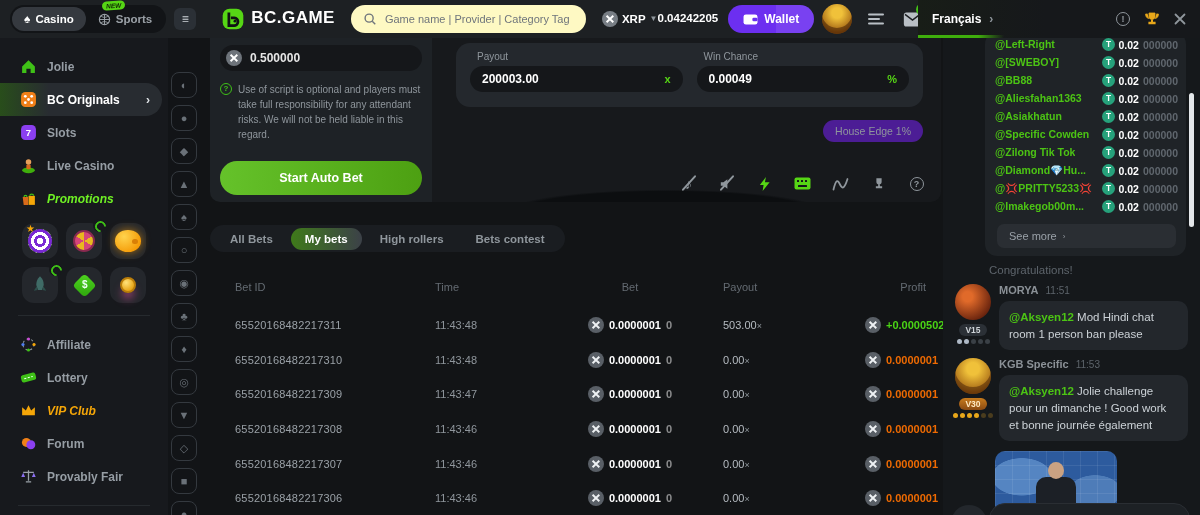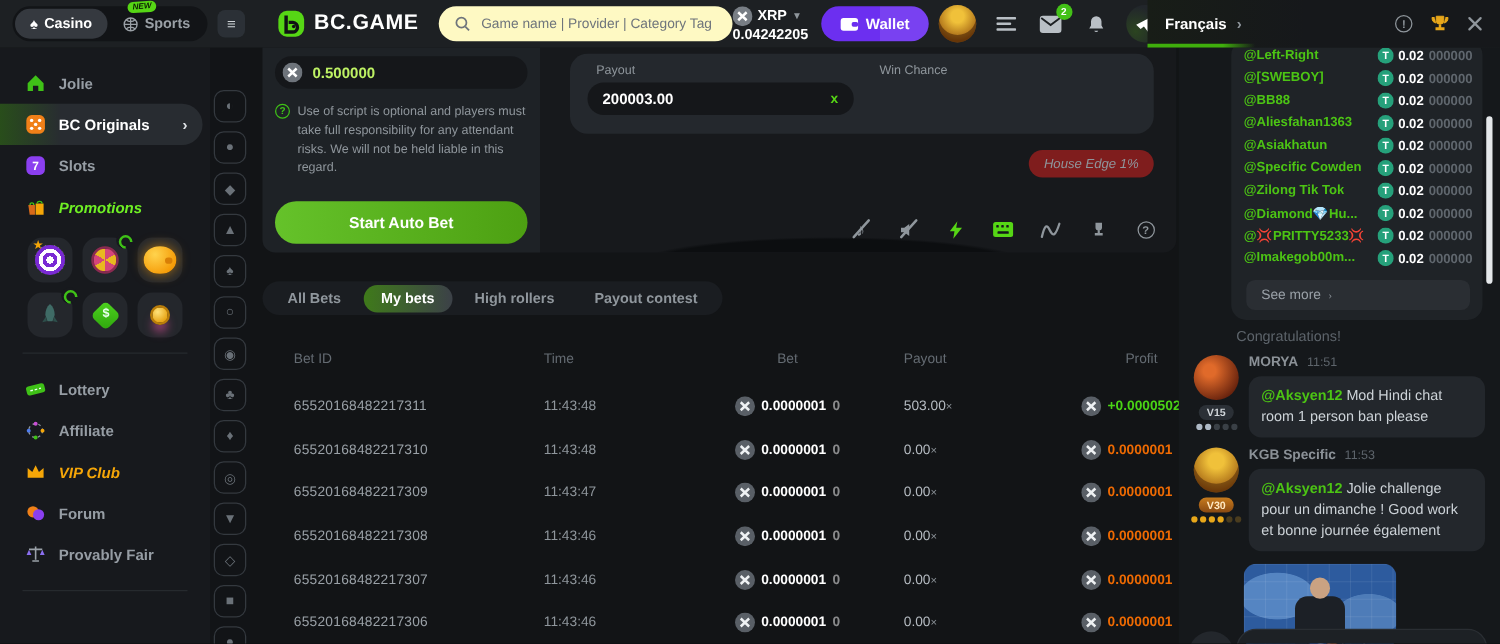--- a/index.html
+++ b/index.html
@@ -12,21 +12,21 @@
   .toggle { height:28px; background:#121417; border-radius:14px; display:flex; align-items:center; padding:2px; margin-right:8px; }
   .toggle .opt { height:24px; border-radius:12px; display:flex; align-items:center; gap:5px; padding:0 12px; font-size:11.5px; font-weight:bold; color:#9aa0a6; cursor:pointer; position:relative; }
   .toggle .opt.active { background:#35393f; color:#fff; }
   .spade { font-size:12px; color:#fff; }
   .badge-new { position:absolute; top:-6px; left:16px; background:#56d615; color:#0c2202; font-size:6.5px; font-weight:bold; font-style:italic; padding:1px 4px; border-radius:5px; transform:rotate(-4deg); }
   .menu-sq { width:22px; height:22px; border-radius:6px; background:#2b3036; color:#cfd4d8; font-size:12px; display:flex; align-items:center; justify-content:center; border:none; }
   .logo { display:flex; gap:7px; margin-left:26px; }
   .logo-text { font-size:17px; font-weight:800; letter-spacing:.5px; color:#fff; }
   .search { margin-left:16px; width:235px; height:28px; border-radius:14px; background:#fef9c3; display:flex; align-items:center; gap:8px; padding:0 12px; }
   .search .ph { font-size:11px; color:#6f757c; white-space:nowrap; }
-  .currency { display:flex; flex-direction:column; line-height:12px; }
+  .currency { margin-left:16px; display:flex; flex-direction:row; line-height:12px; }
   .cur-top { display:flex; align-items:center; gap:4px; font-size:11.5px; font-weight:bold; color:#fff; }
   .chev { color:#8f969c; font-size:8px; }
   .cur-bal { font-size:11.5px; font-weight:bold; color:#fff; margin-top:1px; }
   .wallet { margin-left:10px; height:28px; border-radius:14px; background:#6c2ff0; border:none; color:#fff; font-weight:bold; font-size:12px; display:flex; align-items:center; gap:6px; padding:0 15px; position:relative; overflow:hidden; }
   .wallet::after { content:''; position:absolute; right:0; top:0; width:45%; height:100%; background:rgba(255,255,255,.09); }
   .avatar-top { margin-left:8px; width:30px; height:30px; border-radius:50%; background:radial-gradient(circle at 50% 30%, #f0c13a 20%, #9a5a10 75%); box-shadow:inset 0 -6px 0 rgba(40,10,0,.45); }
   .tb-ic { position:relative; margin-left:12px; width:24px; height:24px; display:flex; align-items:center; justify-content:center; background:none; border:none; }
   .nbadge { position:absolute; top:-4px; right:-5px; min-width:13px; height:13px; border-radius:7px; font-size:8px; font-weight:bold; color:#fff; display:flex; align-items:center; justify-content:center; padding:0 2px; }
   .nbadge.g { background:#43c117; }
   .nbadge.b { background:#3a76f0; }
@@ -62,37 +62,37 @@
 
   
   .strip { position:absolute; left:168px; top:38px; width:32px; height:477px; background:#121417; padding-top:34px; display:flex; flex-direction:column; align-items:center; gap:7px; }
   .strip .s-ic { width:26px; height:26px; border-radius:8px; border:1px solid #34393f; color:#6a7178; font-size:11px; display:flex; align-items:center; justify-content:center; flex:none; cursor:pointer; }
 
   
   .main { position:absolute; left:200px; top:38px; width:743px; height:477px; }
   .bet-panel { position:absolute; left:10px; top:0; width:222px; height:164px; background:#1e2226; border-radius:0 0 0 10px; padding:7px 10px; display:flex; flex-direction:column; }
   .amountbox { height:26px; background:#15171a; border-radius:13px; display:flex; align-items:center; gap:8px; padding:0 6px; }
   .xcoin { width:16px; height:16px; flex:none; }
-  .amount-val { font-size:12px; font-weight:bold; color:#bef264; }
+  .amount-val { font-size:12px; font-weight:bold; color:#e5e5e5; }
   .script-note { display:flex; gap:6px; margin-top:11px; font-size:10px; line-height:1.5; color:#8f969c; }
   .qmark { flex:none; width:12px; height:12px; border-radius:50%; border:1.4px solid #3fc117; color:#3fc117; font-size:8px; font-weight:bold; display:flex; align-items:center; justify-content:center; margin-top:1px; }
   .start-btn { margin-top:auto; height:34px; border:none; border-radius:17px; background:linear-gradient(90deg,#65c22a,#4da012); color:#fff; font-weight:bold; font-size:12.5px; cursor:pointer; }
 
   .game { position:absolute; left:232px; top:0; width:509px; height:164px; background:#17191c; border-radius:0 0 10px 0; overflow:hidden; }
   .game::before { content:''; position:absolute; inset:0;
     background:
       radial-gradient(60% 26% at 46% 106%, #0c0e10 48%, transparent 52%),
       radial-gradient(120% 85% at 88% 135%, #22262b 38%, transparent 40%),
       radial-gradient(110% 70% at 8% 140%, #1f2328 42%, transparent 44%); }
   .pp { position:absolute; left:24px; right:18px; top:5px; height:64px; background:#24282d; border-radius:14px; display:flex; gap:14px; padding:7px 14px; }
   .pp .fw { flex:1; display:flex; flex-direction:column; }
   .pp label { font-size:10px; color:#8f969c; margin:1px 0 4px 7px; }
   .fieldbox { height:26px; background:#15171a; border-radius:13px; display:flex; align-items:center; padding:0 12px; font-size:12px; font-weight:bold; color:#fff; }
   .sfx { margin-left:auto; color:#56d615; font-weight:bold; font-size:11px; }
-  .house-edge { position:absolute; right:18px; top:82px; height:22px; border-radius:11px; background:#7f1d1d; color:#8f969c; font-size:10.5px; display:flex; align-items:center; padding:0 12px;font-style:italic; }
+  .house-edge { position:absolute; right:18px; top:82px; height:22px; border-radius:11px; background:#4c1d95; color:#8f969c; font-size:10.5px; display:flex; align-items:center; padding:0 12px; }
   .toolbar { position:absolute; right:16px; bottom:10px; display:flex; align-items:center; gap:21px; }
   .toolbar .t-ic { position:relative; width:17px; height:17px; display:flex; align-items:center; justify-content:center; color:#8f969c; cursor:pointer; }
   .slashed::after { content:''; position:absolute; left:8px; top:-2px; width:2px; height:20px; background:#8f969c; border-radius:1px; transform:rotate(42deg); }
   .note-glyph { font-size:14px; color:#8f969c; }
 
   .tabsbar { position:absolute; left:10px; top:187px; height:27px; background:#1a1d21; border-radius:14px; display:inline-flex; align-items:center; gap:4px; padding:0 6px; }
   .tab { padding:5px 14px; font-size:11.5px; font-weight:600; color:#8f969c; border-radius:13px; cursor:pointer; white-space:nowrap;text-align:right; }
   .tab.active { color:#fff; font-weight:bold; background:linear-gradient(90deg,#3f7a1a,#3c4148); }
 
   .table { position:absolute; left:10px; top:224px; right:2px; }
@@ -275,20 +275,28 @@
           <span>BC Originals</span>
           <span class="arr">›</span>
         </div>
         <div class="sb-item">
           <svg width="17" height="17" viewBox="0 0 16 16">
             <rect x="1" y="1" width="14" height="14" rx="4" fill="#8b3ff0"></rect>
             <text x="8" y="11.5" text-anchor="middle" font-size="9" font-weight="bold" fill="#fff" font-family="Liberation Sans, sans-serif">7</text>
           </svg>
           <span>Slots</span>
         </div>
+        <div class="sb-item">
+          <svg width="17" height="17" viewBox="0 0 16 16">
+            <ellipse cx="8" cy="12.5" rx="6" ry="2.7" fill="#3fae0c"></ellipse>
+            <rect x="6" y="7" width="4" height="4.5" rx="1" fill="#d86a1a"></rect>
+            <circle cx="8" cy="4.8" r="2.6" fill="#e8a05a"></circle>
+          </svg>
+          <span>Live Casino</span>
+        </div>
         <div class="sb-item green">
           <svg width="17" height="17" viewBox="0 0 16 16">
             <path d="M2.5 6.5h5V14h-4z" fill="#d86a1a"></path>
             <path d="M8 5.5h6V14H8z" fill="#f5a608"></path>
             <path d="M3.8 6.5c0-2 2.8-2 2.8 0M9.2 5.5c0-2.2 3.6-2.2 3.6 0" stroke="#3fc117" stroke-width="1.1" fill="none"></path>
           </svg>
           <span>Promotions</span>
         </div>
       </div>
     <div class="tiles">
@@ -311,36 +319,36 @@
       </div>
       <div class="tile">
           <span class="art-tag"></span>
         </div>
       <div class="tile">
           <span class="art-coin"></span>
         </div>
     </div>
     <div class="divider"></div>
     <div id="sb-bottom">
-        <div class="sb-item">
-          <svg width="17" height="17" viewBox="0 0 16 16">
-            <rect x="1" y="4.5" width="14" height="7" rx="2" fill="#3fc117" transform="rotate(-14 8 8)"></rect>
-            <path d="M4 9.2 12 7" stroke="#eafff0" stroke-width="1" stroke-dasharray="2 1.4"></path>
-          </svg>
-          <span>Lottery</span>
-        </div>
         <div class="sb-item">
           <svg width="17" height="17" viewBox="0 0 16 16">
             <circle cx="8" cy="8" r="5.2" fill="none" stroke="#8f969c" stroke-width="1" stroke-dasharray="2 2.4"></circle>
             <circle cx="8" cy="2.8" r="1.5" fill="#c94fd4"></circle>
             <circle cx="13.2" cy="8" r="1.5" fill="#f5a608"></circle>
             <circle cx="8" cy="13.2" r="1.5" fill="#3fc117"></circle>
             <circle cx="2.8" cy="8" r="1.5" fill="#4f7df0"></circle>
           </svg>
           <span>Affiliate</span>
+        </div>
+        <div class="sb-item">
+          <svg width="17" height="17" viewBox="0 0 16 16">
+            <rect x="1" y="4.5" width="14" height="7" rx="2" fill="#3fc117" transform="rotate(-14 8 8)"></rect>
+            <path d="M4 9.2 12 7" stroke="#eafff0" stroke-width="1" stroke-dasharray="2 1.4"></path>
+          </svg>
+          <span>Lottery</span>
         </div>
         <div class="sb-item orange">
           <svg width="17" height="17" viewBox="0 0 16 16">
             <path d="M2 12.5V5l3.5 3L8 3l2.5 5L14 5v7.5z" fill="#f5a608"></path>
           </svg>
           <span>VIP Club</span>
         </div>
         <div class="sb-item">
           <svg width="17" height="17" viewBox="0 0 16 16">
             <circle cx="6" cy="7" r="4.2" fill="#f08018"></circle>
@@ -396,20 +404,24 @@
       <div class="pp">
         <div class="fw">
           <label>Payout</label>
           <div class="fieldbox">
             <span>200003.00</span>
             <span class="sfx">x</span>
           </div>
         </div>
         <div class="fw">
           <label>Win Chance</label>
+          <div class="fieldbox">
+            <span>0.00049</span>
+            <span class="sfx">%</span>
+          </div>
         </div>
       </div>
       <div class="house-edge">House Edge 1%</div>
       <div class="toolbar">
         <div class="t-ic slashed">
             <span class="note-glyph">♪</span>
           </div>
         <div class="t-ic slashed">
           <svg width="15" height="14" viewBox="0 0 16 16">
               <path d="M1.5 6h3l4.5-3.5v11L4.5 10h-3z" fill="#8f969c"></path>
@@ -444,21 +456,21 @@
         <div class="t-ic">
           <div class="circ-ic">?</div>
         </div>
       </div>
     </section>
 
     <div class="tabsbar" id="tabsbar">
         <div class="tab">All Bets</div>
         <div class="tab active">My bets</div>
         <div class="tab">High rollers</div>
-        <div class="tab">Payout contest</div>
+        <div class="tab">Bets contest</div>
       </div>
 
     <div class="table">
       <div class="thead">
         <span>Bet ID</span>
         <span>Time</span>
         <span class="h-bet">Bet</span>
         <span class="h-pay">Payout</span>
         <span class="h-profit">Profit</span>
       </div>

